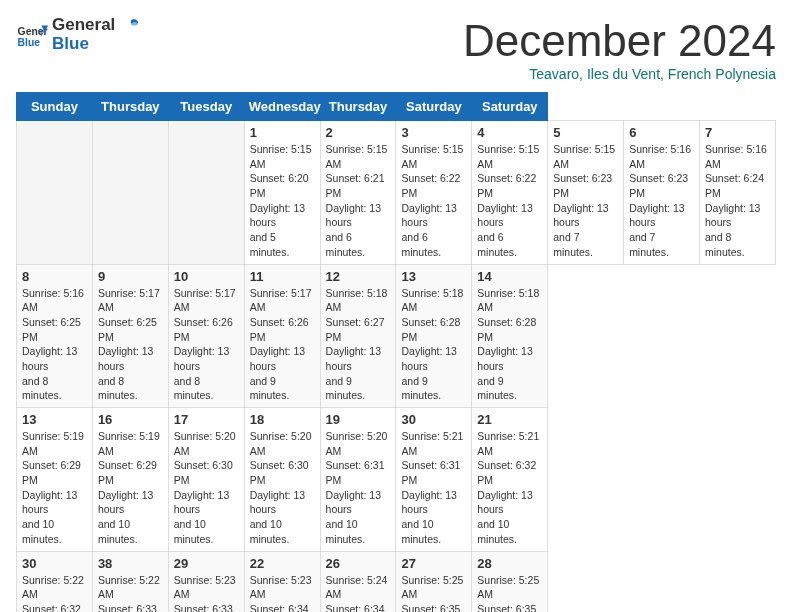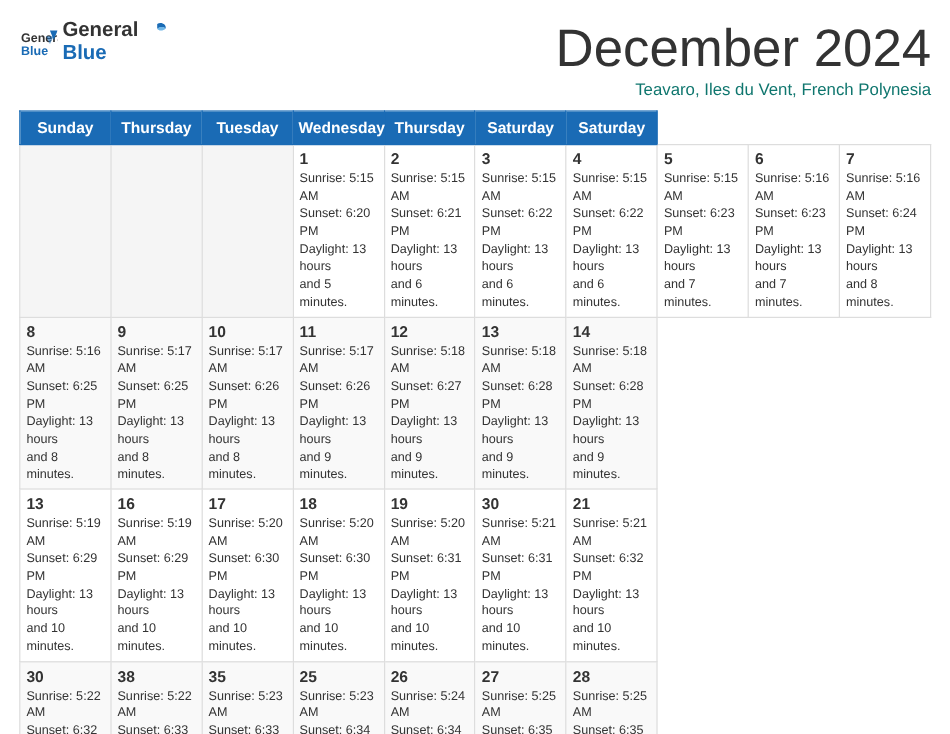--- a/index.html
+++ b/index.html
@@ -199,25 +199,25 @@
       <tr>
         <td>
           <span class="day-num">30</span>
           <div class="day-info">Sunrise: 5:22 AM<br>Sunset: 6:32 PM<br>Daylight: 13 hours<br>and 10 minutes.</div>
         </td>
         <td>
           <span class="day-num">38</span>
           <div class="day-info">Sunrise: 5:22 AM<br>Sunset: 6:33 PM<br>Daylight: 13 hours<br>and 10 minutes.</div>
         </td>
         <td>
-          <span class="day-num">35</span>
+          <span class="day-num">29</span>
           <div class="day-info">Sunrise: 5:23 AM<br>Sunset: 6:33 PM<br>Daylight: 13 hours<br>and 10 minutes.</div>
         </td>
         <td>
-          <span class="day-num">25</span>
+          <span class="day-num">22</span>
           <div class="day-info">Sunrise: 5:23 AM<br>Sunset: 6:34 PM<br>Daylight: 13 hours<br>and 10 minutes.</div>
         </td>
         <td>
           <span class="day-num">26</span>
           <div class="day-info">Sunrise: 5:24 AM<br>Sunset: 6:34 PM<br>Daylight: 13 hours<br>and 10 minutes.</div>
         </td>
         <td>
           <span class="day-num">27</span>
           <div class="day-info">Sunrise: 5:25 AM<br>Sunset: 6:35 PM<br>Daylight: 13 hours<br>and 10 minutes.</div>
         </td>

